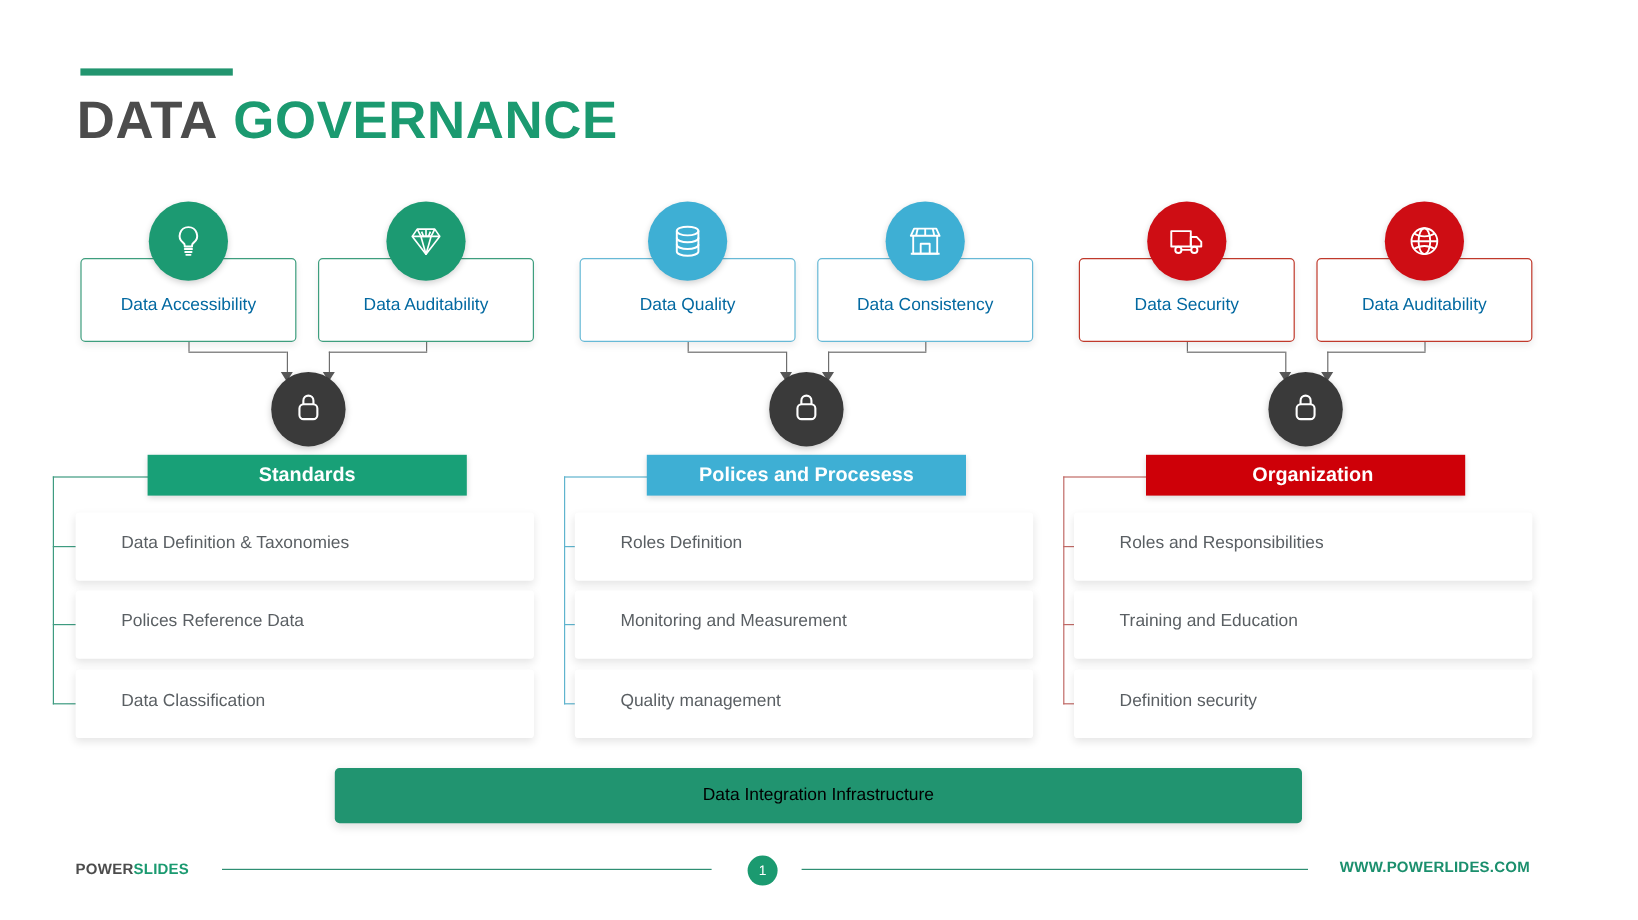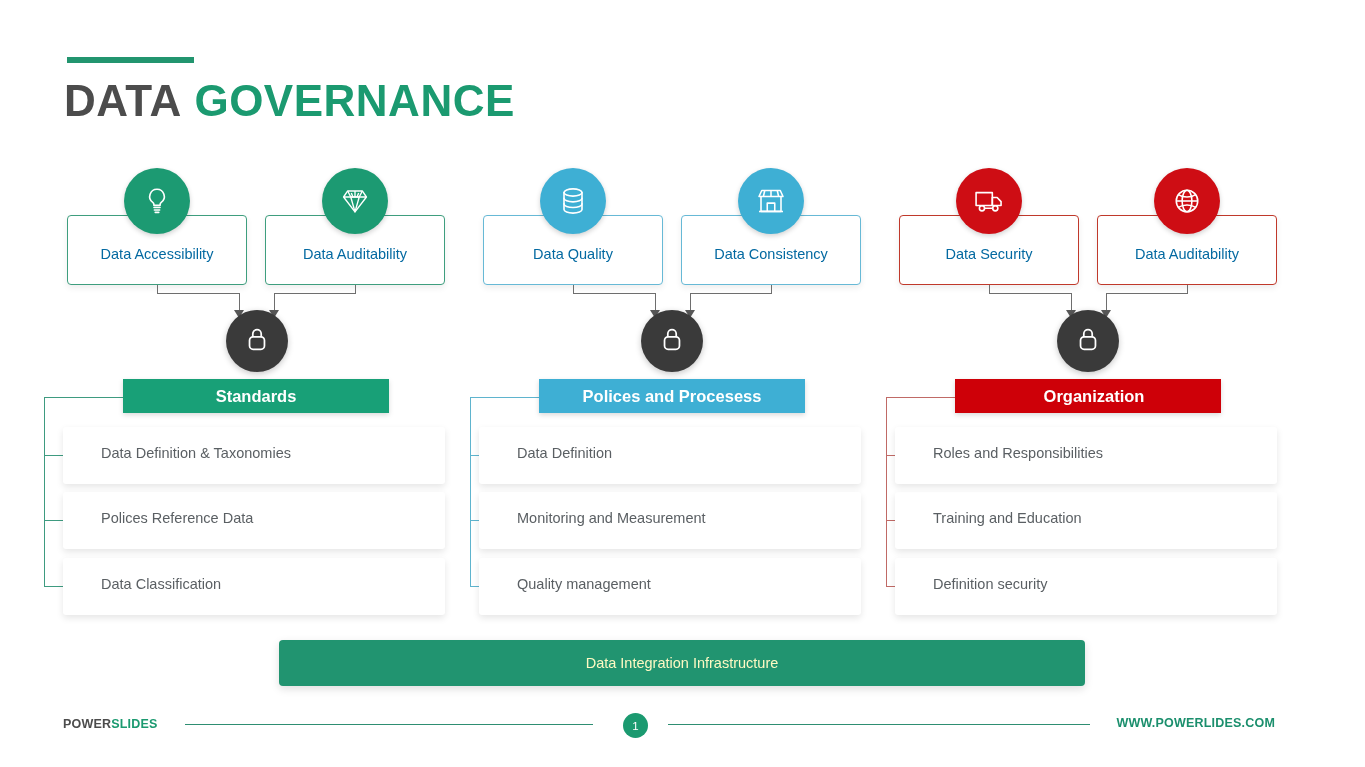--- a/index.html
+++ b/index.html
@@ -146,21 +146,21 @@
   }
 
   
   .bottom-bar {
     position: absolute;
     left: 279px; top: 640px;
     width: 806px; height: 46px;
     background: #219470;
     border-radius: 4px;
     box-shadow: 0 3px 8px rgba(0,0,0,0.13);
-    color: #fef9c3;
+    color: #000000;
     font-size: 14.5px;
     display: flex;
     align-items: center;
     justify-content: center;
   }
 
   
   .footer-logo {
     position: absolute;
     left: 63px; top: 717px;
@@ -374,21 +374,21 @@
   <div class="branch" style="left:470px; top:455px; width:36px; background:#5FB4CE;"></div>
   <div class="branch-head" style="left:506px; top:451px; border-left:9px solid #3EAFD4;"></div>
   <div class="branch" style="left:470px; top:520px; width:36px; background:#5FB4CE;"></div>
   <div class="branch-head" style="left:506px; top:516px; border-left:9px solid #3EAFD4;"></div>
   <div class="branch" style="left:470px; top:586px; width:36px; background:#5FB4CE;"></div>
   <div class="branch-head" style="left:506px; top:582px; border-left:9px solid #3EAFD4;"></div>
 
   <div class="col-header blue" style="left:539px; width:266px;">Polices and Procesess</div>
 
   <div class="list-card" style="left:479px; top:427px; width:382px;">
-    <div class="txt">Data Definition</div>
+    <div class="txt">Roles Definition</div>
   </div>
   <div class="list-card" style="left:479px; top:492px; width:382px;">
     <div class="txt">Monitoring and Measurement</div>
   </div>
   <div class="list-card" style="left:479px; top:558px; width:382px;">
     <div class="txt">Quality management</div>
   </div>
 
   <div class="spine-top" style="left:886px; top:397px; width:88px; background:#C06A66;"></div>
   <div class="spine" style="left:886px; top:397px; height:190px; background:#C06A66;"></div>

